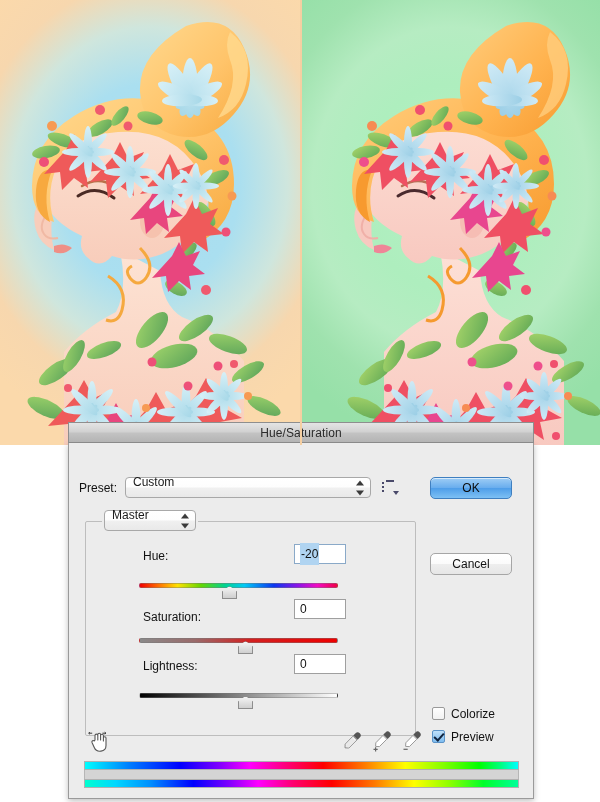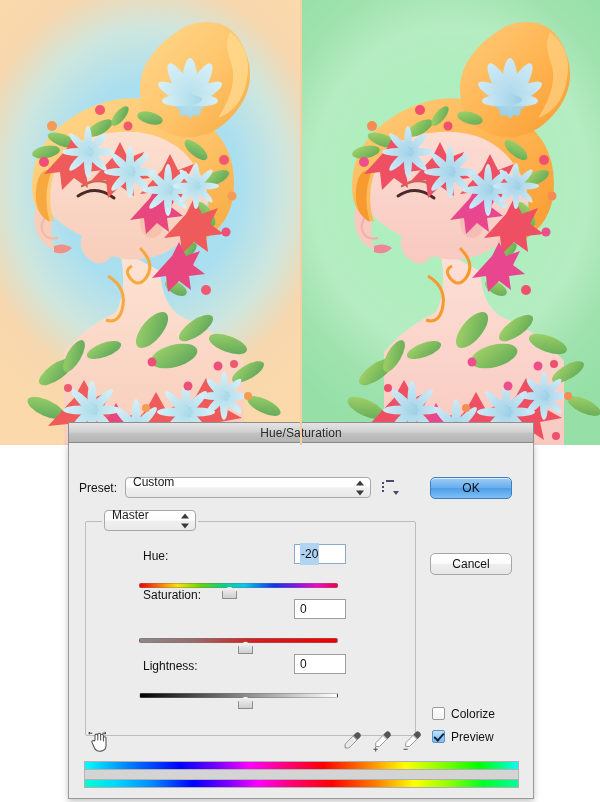--- a/index.html
+++ b/index.html
@@ -837,21 +837,21 @@
       <div class="slider-block">
         <span class="slider-label" style="left:57px; top:27px;">Hue:</span>
         <div class="num-field focused" style="left:208px; top:22px;">
           <span class="num-val sel">-20</span>
         </div>
         <div class="track track-hue" style="left:53px; top:61px;"></div>
         <div class="thumb" style="left:136px; top:64px;"></div>
       </div>
 
       <div class="slider-block">
-        <span class="slider-label" style="left:57px; top:66px;text-align:center;">Saturation:</span>
+        <span class="slider-label" style="left:57px; top:88px;text-align:center;">Saturation:</span>
         <div class="num-field" style="left:208px; top:77px;">
           <span class="num-val">0</span>
         </div>
         <div class="track track-sat" style="left:53px; top:116px;"></div>
         <div class="thumb" style="left:152px; top:119px;"></div>
       </div>
 
       <div class="slider-block">
         <span class="slider-label" style="left:57px; top:137px;">Lightness:</span>
         <div class="num-field" style="left:208px; top:132px;">

